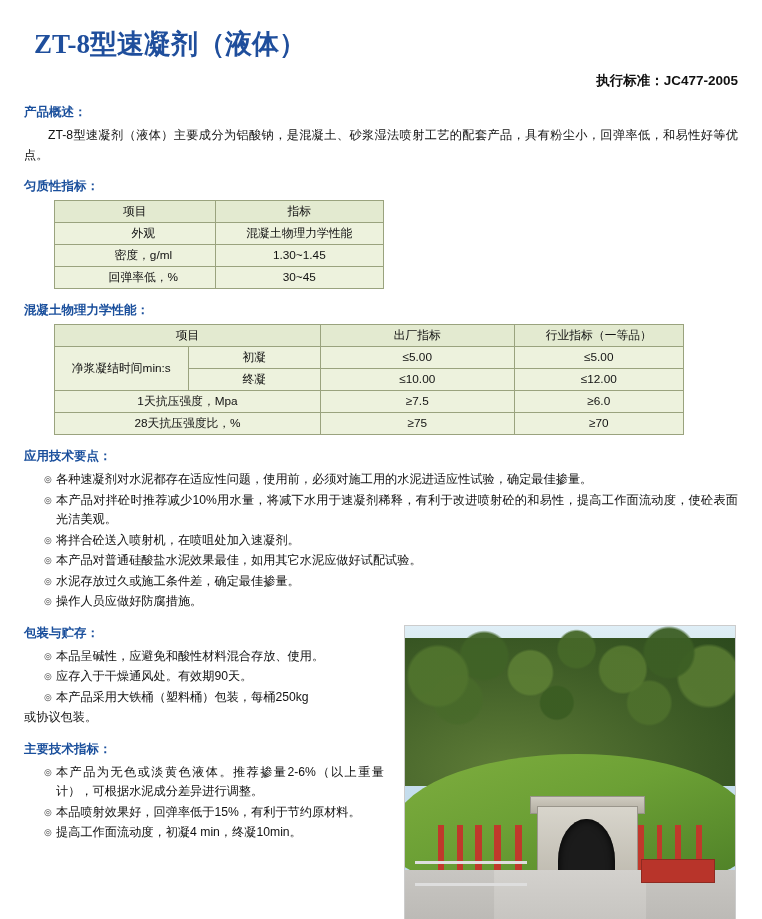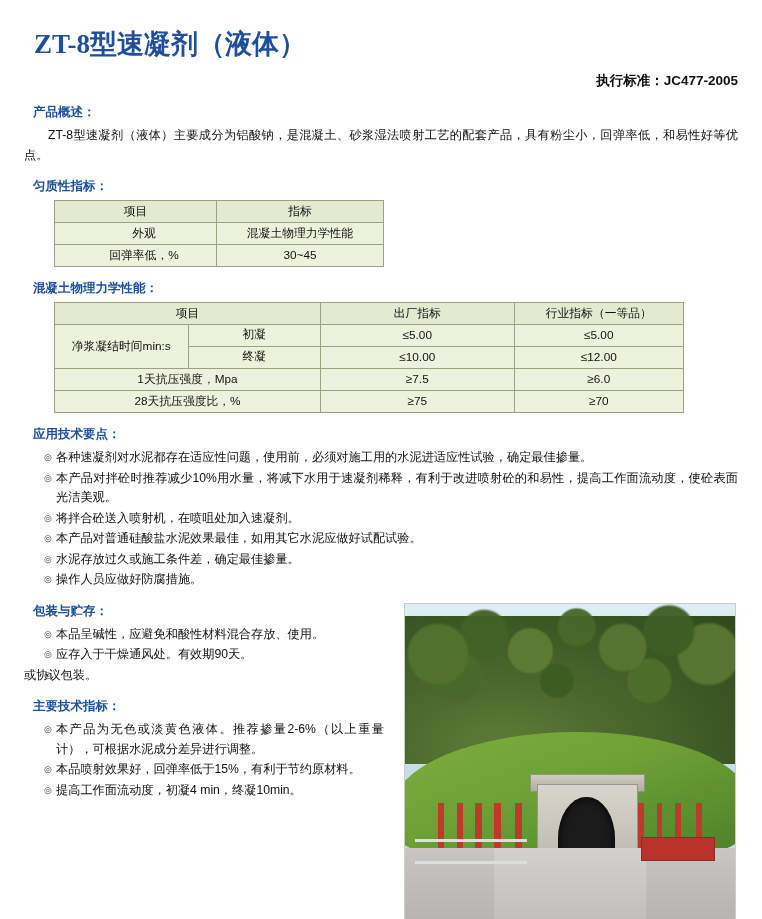--- a/index.html
+++ b/index.html
@@ -38,21 +38,21 @@
     right: 24px;
     top: 72px;
     font-size: 13.5px;
     font-weight: bold;
     color: #111111;
   }
   .section-head {
     font-size: 12.5px;
     font-weight: bold;
     color: #1a4f9c;
-    margin: 0 0 5px 9px;
+    margin: 0 0 5px 0;
   }
   .content {
     position: absolute;
     left: 24px;
     top: 104px;
     width: 714px;
   }
   .para {
     font-size: 12.2px;
     line-height: 19.5px;
@@ -91,21 +91,21 @@
     margin-top: 2px;
   }
   .tbl1 td.c1 { width: 152px; padding-left: 21px; }
   .tbl1 td.c2 { width: 176px; }
   .tbl2 {
     width: 630px;
     margin-left: 30px;
     margin-top: 2px;
   }
   .tbl2 .c1 { width: 132px; }
-  .tbl2 .c2 { width: 132px; font-family: Liberation Mono, monospace; }
+  .tbl2 .c2 { width: 132px; }
   .tbl2 .c3 { width: 196px; }
   .tbl2 .c4 { width: 170px; }
 
   
   ul.blist {
     list-style: none;
     margin: 0;
     padding: 0;
   }
   ul.blist li {
@@ -243,20 +243,24 @@
         <tbody>
             <tr>
           <th class="c1">项目</th>
           <th class="c2">指标</th>
         </tr>
         <tr>
           <td class="c1">外观</td>
           <td class="c2">混凝土物理力学性能</td>
         </tr>
         <tr>
+          <td class="c1">密度，g/ml</td>
+          <td class="c2">1.30~1.45</td>
+        </tr>
+        <tr>
           <td class="c1">回弹率低，%</td>
           <td class="c2">30~45</td>
         </tr>
       </tbody>
         </table>
     </div>
 
     <div class="block">
       <div class="section-head">混凝土物理力学性能：</div>
       <table class="tbl2">
@@ -304,21 +308,21 @@
     </div>
 
     <div class="two-col">
       <div class="left-col">
 
         <div class="block">
           <div class="section-head">包装与贮存：</div>
           <ul class="blist">
             <li><span class="bullet">◎</span><span>本品呈碱性，应避免和酸性材料混合存放、使用。</span></li>
             <li><span class="bullet">◎</span><span>应存入于干燥通风处。有效期90天。</span></li>
-            <li><span class="bullet">◎</span></li>
+            <li><span class="bullet">◎</span><span>本产品采用大铁桶（塑料桶）包装，每桶250kg</span></li>
           </ul>
           <p class="para">或协议包装。</p>
         </div>
 
         <div class="block">
           <div class="section-head">主要技术指标：</div>
           <ul class="blist">
             <li><span class="bullet">◎</span><span>本产品为无色或淡黄色液体。推荐掺量2-6%（以上重量计），可根据水泥成分差异进行调整。</span></li>
             <li><span class="bullet">◎</span><span>本品喷射效果好，回弹率低于15%，有利于节约原材料。</span></li>
             <li><span class="bullet">◎</span><span>提高工作面流动度，初凝4 min，终凝10min。</span></li>

